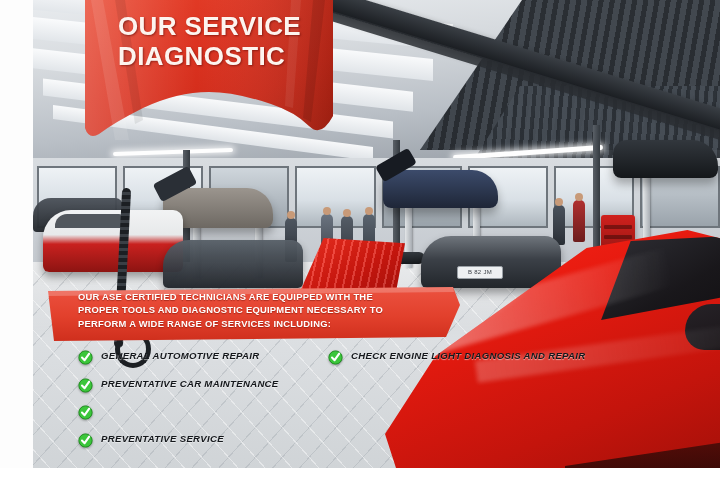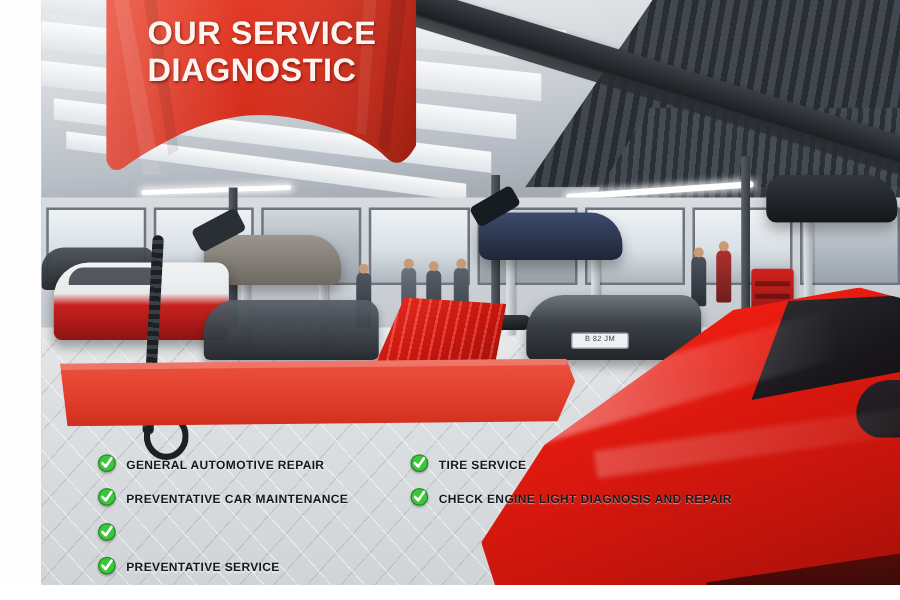--- a/index.html
+++ b/index.html
@@ -188,21 +188,21 @@
   .ribbon svg{display:block;}
   .ribbon-text{position:absolute;left:78px;top:290px;width:350px;z-index:31;
      color:#ffffff;font-weight:bold;font-size:9.4px;line-height:13.4px;letter-spacing:.25px;
      text-shadow:0 1px 1px rgba(120,20,10,.55);}
 
   
   .lists{position:absolute;left:0;top:350px;width:720px;height:110px;z-index:32;}
   .col{position:absolute;top:0;}
   .col-left{left:78px;width:250px;}
   .col-right{left:328px;width:330px;}
-  .srv{display:flex;align-items:flex-end;gap:8px;height:27.5px;}
+  .srv{display:flex;align-items:flex-start;gap:8px;height:27.5px;font-style:italic;}
   .chk{flex:0 0 auto;width:15px;height:15px;position:relative;}
   .chk svg{display:block;filter:drop-shadow(0 1px 1px rgba(0,0,0,.35));}
   .srv-label{font-weight:bold;font-size:9.6px;letter-spacing:.3px;color:#15181c;white-space:nowrap;
      text-shadow:0 1px 1px rgba(255,255,255,.55);}
 </style>
 </head>
 <body>
 
 <div id="stage">
 
@@ -355,20 +355,25 @@
           <stop offset="0%" stop-color="#ec5240"></stop>
           <stop offset="55%" stop-color="#e2402c"></stop>
           <stop offset="100%" stop-color="#cf2f1d"></stop>
         </linearGradient>
       </defs>
       <path d="M0,4 L405,0 L412,18 L398,50 L6,54 Z" fill="url(#rgrad)"></path>
       <path d="M0,4 L405,0 L406,5 L0,9 Z" fill="rgba(255,255,255,0.22)"></path>
     </svg>
   </div>
 
+  <div class="ribbon-text">
+    <div>OUR ASE CERTIFIED TECHNICIANS ARE EQUIPPED WITH THE</div>
+    <div>PROPER TOOLS AND DIAGNOSTIC EQUIPMENT NECESSARY TO</div>
+    <div>PERFORM A WIDE RANGE OF SERVICES INCLUDING:</div>
+  </div>
 
   <div class="lists">
 
     <div class="col col-left">
 
       <div class="srv">
         <span class="chk">
           <svg width="15" height="15" viewBox="0 0 15 15" xmlns="http://www.w3.org/2000/svg">
             <circle cx="7.5" cy="7.5" r="6.6" fill="#3bc63b" stroke="#1f8f1f" stroke-width="1"></circle>
             <path d="M4,7.6 L6.6,10.2 L11.2,3.6" fill="none" stroke="#ffffff" stroke-width="2.1" stroke-linecap="round" stroke-linejoin="round"></path>
@@ -403,29 +408,20 @@
             <path d="M4,7.6 L6.6,10.2 L11.2,3.6" fill="none" stroke="#ffffff" stroke-width="2.1" stroke-linecap="round" stroke-linejoin="round"></path>
           </svg>
         </span>
         <span class="srv-label">PREVENTATIVE SERVICE</span>
       </div>
 
     </div>
 
     <div class="col col-right">
 
-      <div class="srv">
-        <span class="chk">
-          <svg width="15" height="15" viewBox="0 0 15 15" xmlns="http://www.w3.org/2000/svg">
-            <circle cx="7.5" cy="7.5" r="6.6" fill="#3bc63b" stroke="#1f8f1f" stroke-width="1"></circle>
-            <path d="M4,7.6 L6.6,10.2 L11.2,3.6" fill="none" stroke="#ffffff" stroke-width="2.1" stroke-linecap="round" stroke-linejoin="round"></path>
-          </svg>
-        </span>
-        <span class="srv-label">TIRE SERVICE</span>
-      </div>
 
 
       <div class="srv">
         <span class="chk">
           <svg width="15" height="15" viewBox="0 0 15 15" xmlns="http://www.w3.org/2000/svg">
             <circle cx="7.5" cy="7.5" r="6.6" fill="#3bc63b" stroke="#1f8f1f" stroke-width="1"></circle>
             <path d="M4,7.6 L6.6,10.2 L11.2,3.6" fill="none" stroke="#ffffff" stroke-width="2.1" stroke-linecap="round" stroke-linejoin="round"></path>
           </svg>
         </span>
         <span class="srv-label">CHECK ENGINE LIGHT DIAGNOSIS AND REPAIR</span>

